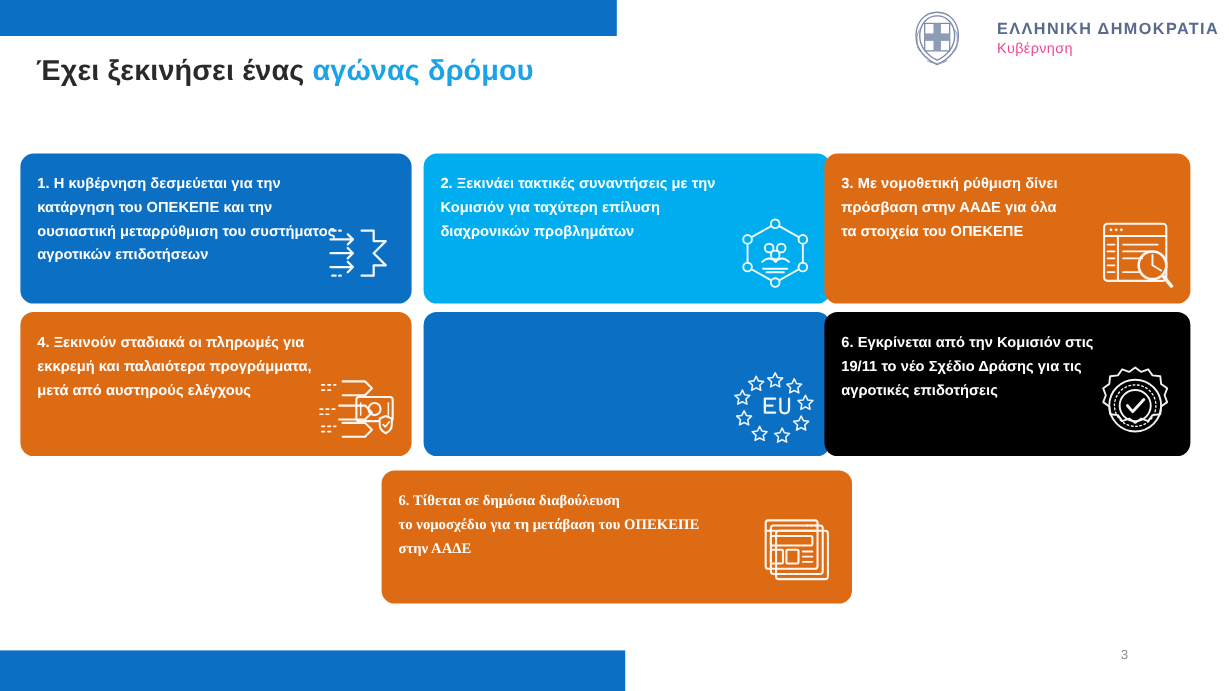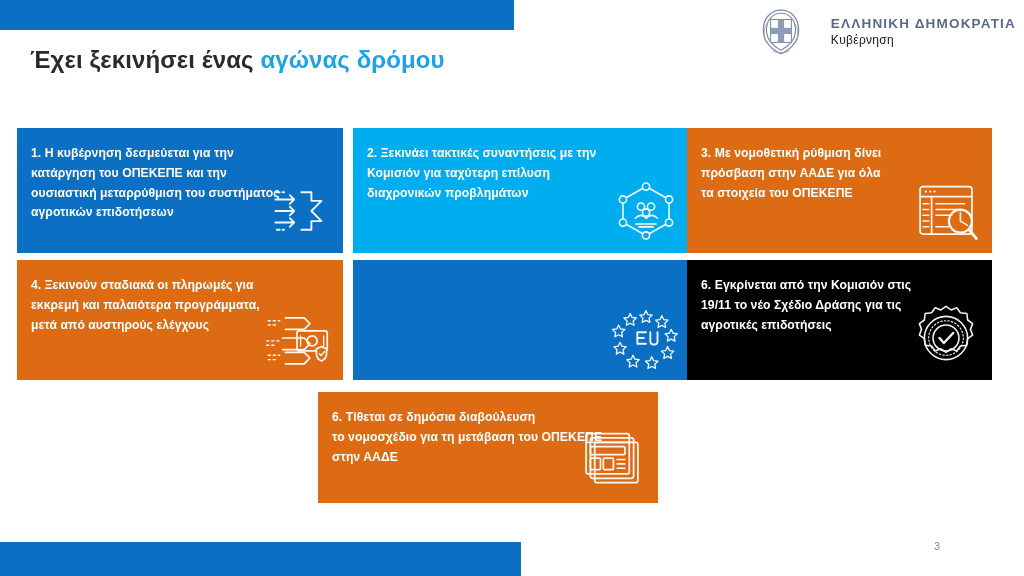--- a/index.html
+++ b/index.html
@@ -76,31 +76,32 @@
     line-height: 1.25;
   }
   .logo-line1 {
     font-size: 13.5px;
     font-weight: bold;
     letter-spacing: 1.2px;
     color: #5a6a8c;
   }
   .logo-line2 {
     font-size: 12px;
-    color: #0f172a;
+    color: #ec4899;
     letter-spacing: 0.3px;
   }
 
   
   .card {
     position: absolute;
     box-sizing: border-box;
     padding: 16px 32px 10px 14px;
     overflow: hidden;
     color: #ffffff;
+    border-radius: 11px;
   }
   .card-text {
     font-size: 12.2px;
     font-weight: bold;
     line-height: 1.62;
     white-space: pre-line;
     position: relative;
     z-index: 2;
     letter-spacing: 0.05px;
   }
@@ -122,22 +123,23 @@
   
   .r1 { top: 128px; height: 125px; }
   .r2 { top: 260px; height: 120px; }
   .c1 { left: 17px;  width: 326px; }
   .c2 { left: 353px; width: 339px; }
   .c3 { left: 687px; width: 305px; }
 
   .card-bottom {
     left: 318px;
     top: 392px;
-    width: 340px;
+    width: 392px;
     height: 111px;
+    font-family: Liberation Serif, serif;
   }
 
   .page-number {
     position: absolute;
     left: 934px;
     top: 540px;
     font-size: 11px;
     color: #8c8c8c;
   }
 </style>

